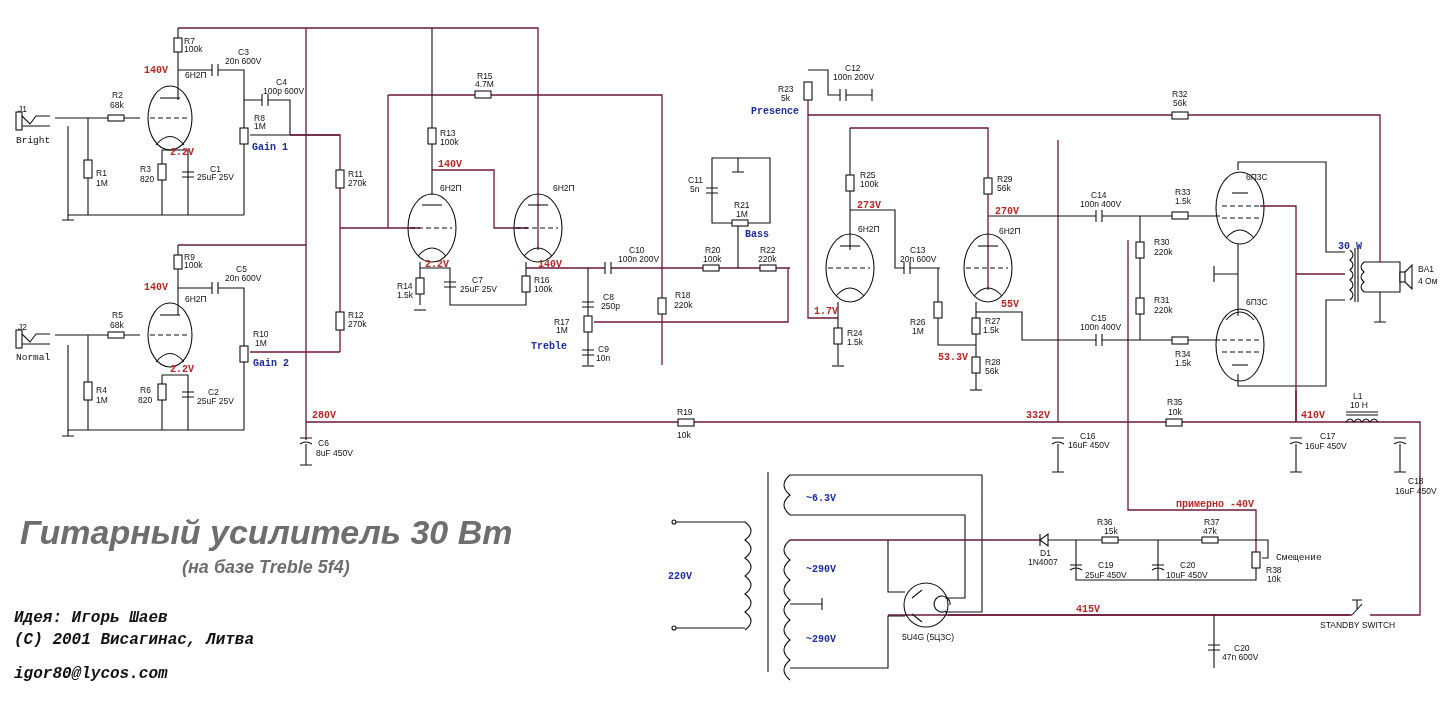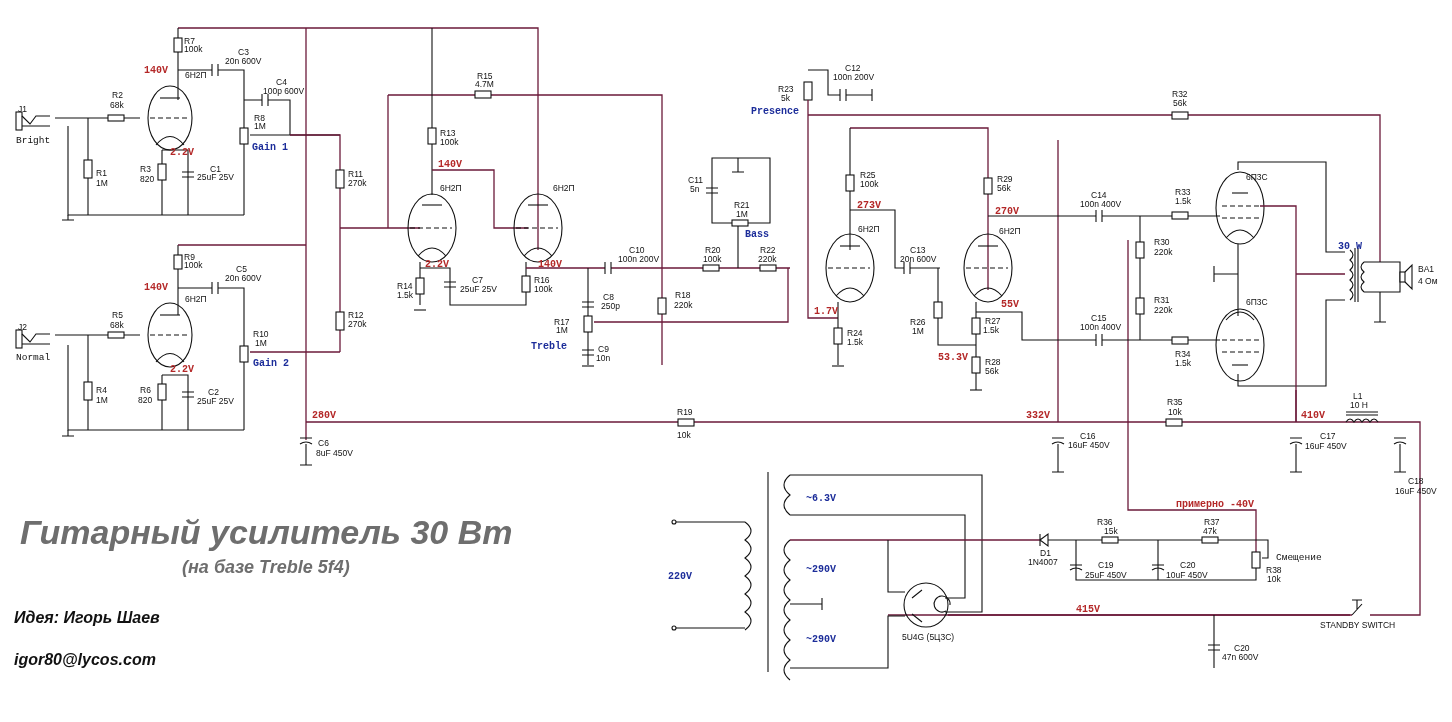--- a/index.html
+++ b/index.html
@@ -7,21 +7,21 @@
   svg{position:absolute;left:0;top:0;}
   .w{stroke:#6b1a3a;stroke-width:1.3;fill:none;}
   .k{stroke:#111;stroke-width:1.1;fill:none;}
   .comp{fill:#fff;stroke:#111;stroke-width:1.1;}
   .lbl{font-family:"Liberation Sans",sans-serif;font-size:8.5px;fill:#111;}
   .volt{font-family:"Liberation Mono",monospace;font-size:10px;font-weight:bold;fill:#b42828;}
   .ctl{font-family:"Liberation Mono",monospace;font-size:10px;font-weight:bold;fill:#1c2d9a;}
   .mono{font-family:"Liberation Mono",monospace;font-size:9.5px;fill:#111;}
   .tube{fill:none;stroke:#111;stroke-width:1.1;}
   .title{position:absolute;font-family:"Liberation Sans",sans-serif;font-weight:bold;font-style:italic;color:#6e6e6e;text-align:right;}
-  .credit{position:absolute;left:14px;font-family:Liberation Sans, sans-serif;font-weight:bold;font-style:italic;color:#111;font-size:16px;line-height:20px;}
+  .credit{position:absolute;left:14px;font-family:Liberation Mono, monospace;font-weight:bold;font-style:italic;color:#111;font-size:16px;line-height:20px;}
 </style>
 </head>
 <body>
 
 <div id="root">
 <svg width="1452" height="722" viewBox="0 0 1452 722">
 
   <g>
     <path class="w" d="M306 28 V440"></path>
     <path class="w" d="M178 28 H538 V250"></path>
@@ -412,14 +412,15 @@
     <text class="volt" x="1076" y="612">415V</text>
     <text class="lbl" x="1234" y="651">C20</text>
     <text class="lbl" x="1222" y="660">47n 600V</text>
     <text class="lbl" x="1320" y="628">STANDBY SWITCH</text>
   </g>
 </svg>
 
 <div class="title" style="left:20px;top:513px;font-size:34px;">Гитарный усилитель 30 Вт</div>
 <div class="title" style="left:182px;top:557px;font-size:18px;">(на базе Treble 5f4)</div>
 <div class="credit" style="top:608px;">Идея: Игорь Шаев</div>
-<div class="credit" style="top:650px;">igor80@lycos.com</div>
+<div class="credit" style="top:630px;">(C) 2001 Висагинас, Литва</div>
+<div class="credit" style="top:664px;">igor80@lycos.com</div>
 </div>
 
 </body></html>

